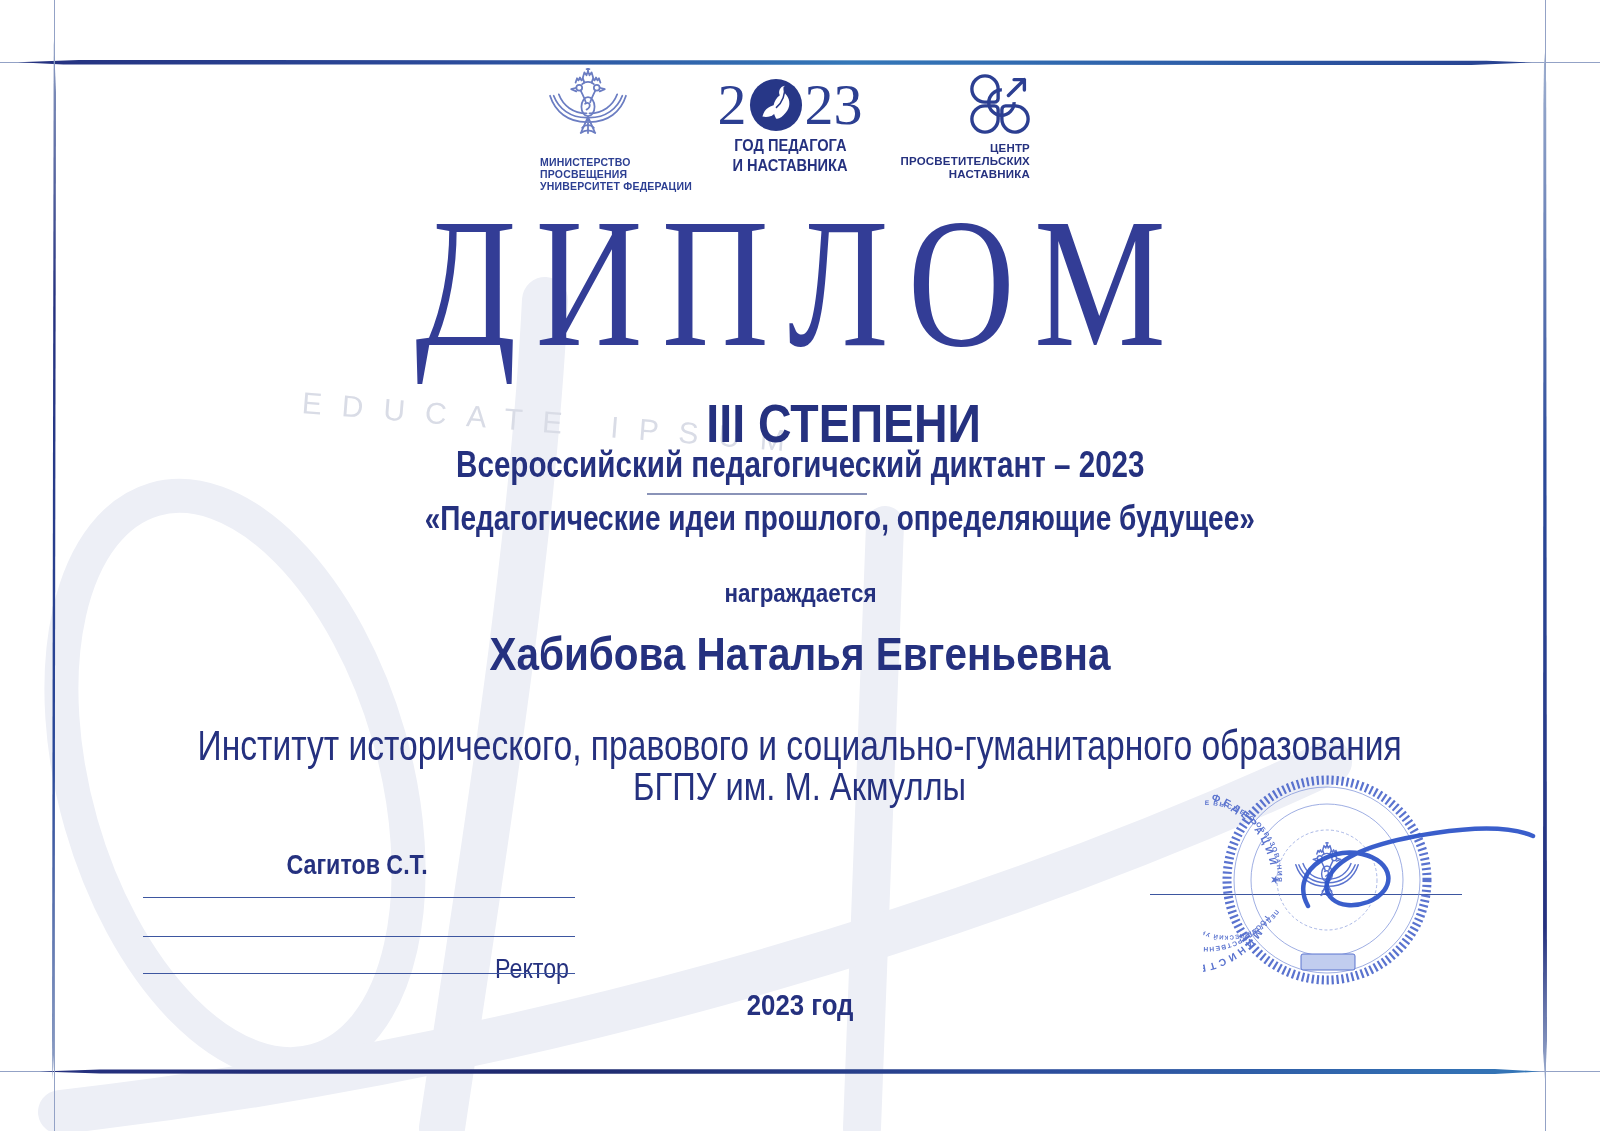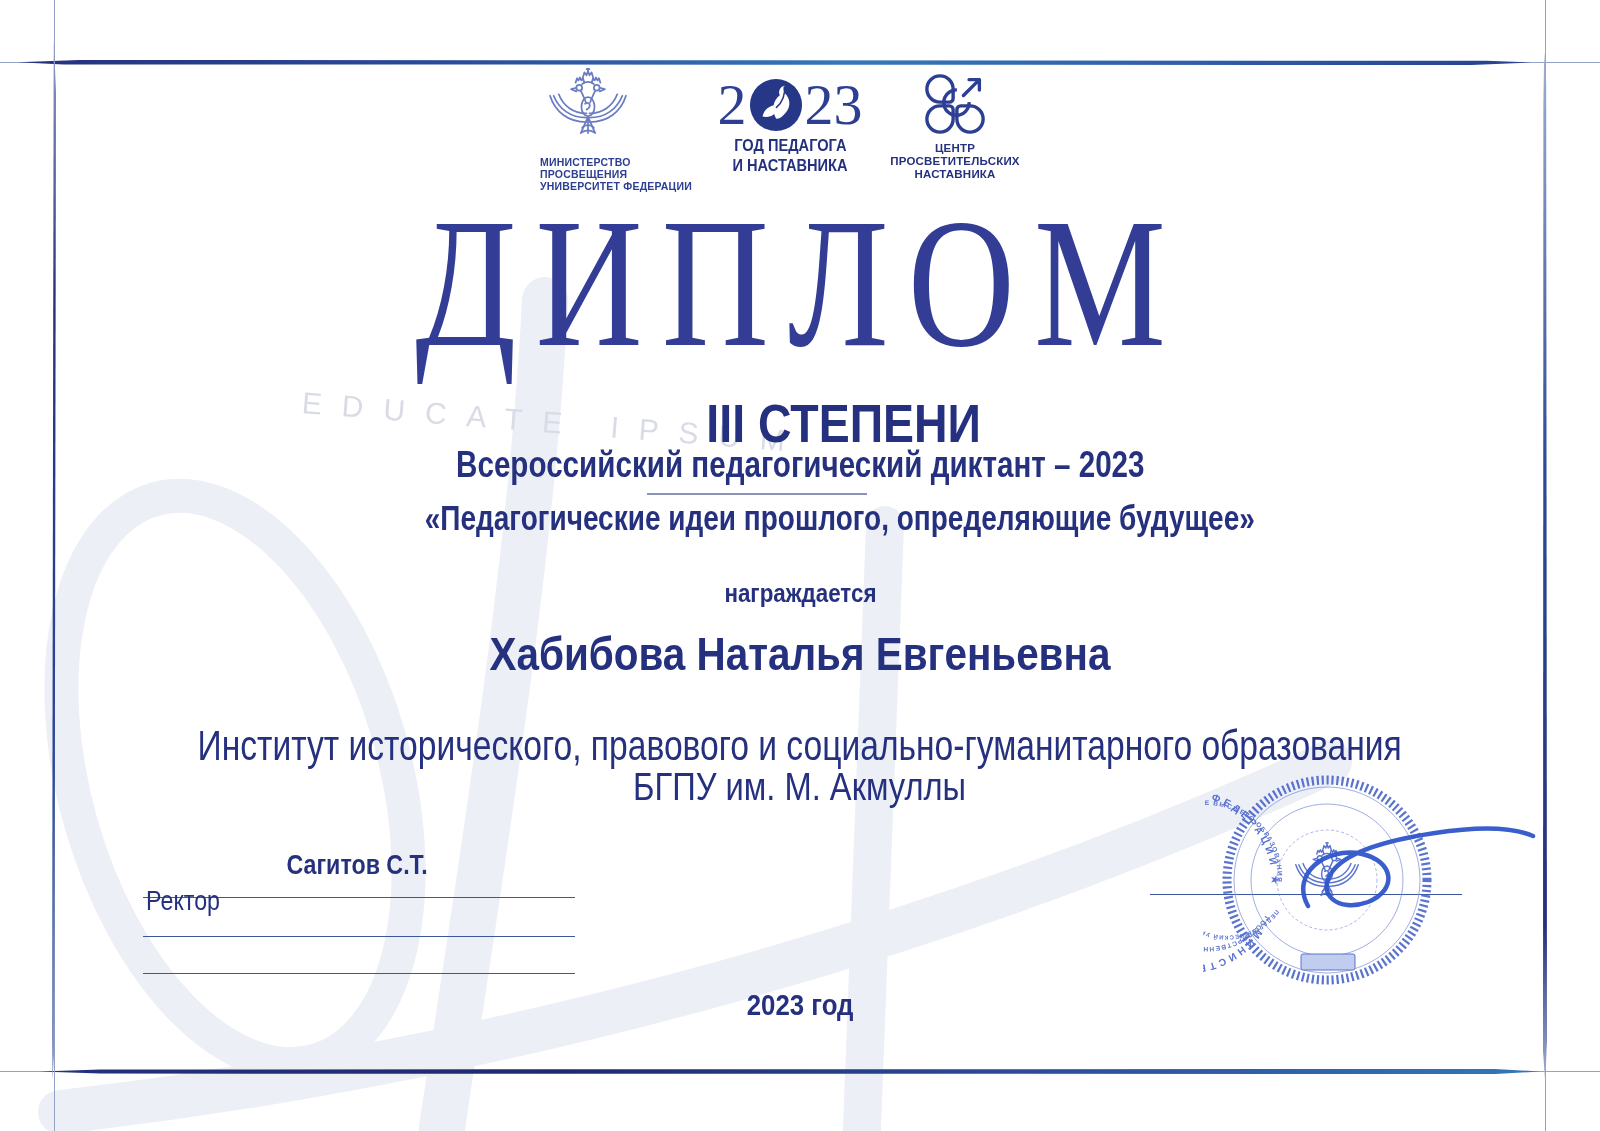--- a/index.html
+++ b/index.html
@@ -26,41 +26,41 @@
       clip-path:polygon(30% 0,80% 3%,100% 96%,55% 100%,0 97%,10% 5%);}
 
   
   .ministry{left:540px;top:68px;width:160px;color:#6b7dc2;}
   .logo-caption{font-size:10.5px;font-weight:bold;line-height:12px;color:#2c3f92;letter-spacing:.2px;}
   .yearlogo{left:693px;top:74px;width:194px;text-align:center;}
   .year-digits{display:flex;align-items:center;justify-content:center;gap:2px;height:62px;}
   .digit{font-family:"Liberation Serif",serif;font-size:58px;line-height:58px;color:#2c3f92;font-weight:400;}
   .pelican-circle{width:54px;height:54px;}
   .year-caption{font-size:17px;font-weight:bold;line-height:20px;color:#25317f;}
-  .centerlogo{left:880px;top:74px;width:150px;text-align:center;}
+  .centerlogo{left:880px;top:74px;width:150px;text-align:right;}
   .center-caption{font-size:11.5px;font-weight:bold;line-height:13px;color:#25317f;letter-spacing:.2px;}
 
   
   .title{top:176px;font-family:"Liberation Serif",serif;font-size:140px;color:#333d96;
          letter-spacing:18px;font-weight:400;}
   .title .stretch{display:inline-block;transform:scale(1.06,1.32);transform-origin:center top;white-space:nowrap;}
   .degree{top:392px;font-size:54px;font-weight:bold;color:#25317f;padding-left:44px;}
   .event{top:444px;font-size:37px;font-weight:bold;color:#25317f;}
   .theme{top:498px;font-size:35px;font-weight:bold;color:#25317f;padding-left:40px;}
   .awarded{top:578px;font-size:26px;font-weight:bold;color:#25317f;}
   .recipient{top:626px;font-size:47px;font-weight:bold;color:#25317f;}
   .affiliation{top:722px;font-size:42px;font-weight:400;color:#25317f;}
   .university{top:766px;font-size:38px;font-weight:400;color:#25317f;}
   .yearline{top:988px;font-size:30px;font-weight:bold;color:#25317f;}
 
   .rule{background:#8a93b8;height:1.5px;}
   .sigline{background:#3d56a0;height:1px;}
 
   .sig-name{left:140px;top:850px;width:435px;text-align:center;font-size:27px;font-weight:bold;color:#25317f;}
-  .sig-post{left:140px;top:886px;width:435px;text-align:left;font-size:27px;color:#25317f;}
+  .sig-post{left:140px;top:954px;width:435px;text-align:right;font-size:27px;color:#25317f;}
 
   .wm-text{left:302px;top:386px;width:620px;font-size:30px;color:#d9dce6;letter-spacing:20px;
            transform:rotate(4.5deg);transform-origin:left center;font-weight:400;}
 
   .stamp-svg{left:1203px;top:760px;}
   .stamp-text{font-family:"Liberation Sans",sans-serif;fill:#4d68cb;font-weight:bold;}
   .sig-svg{left:1130px;top:778px;}
   .ghost-svg{left:0;top:0;}
 </style>
 </head>

